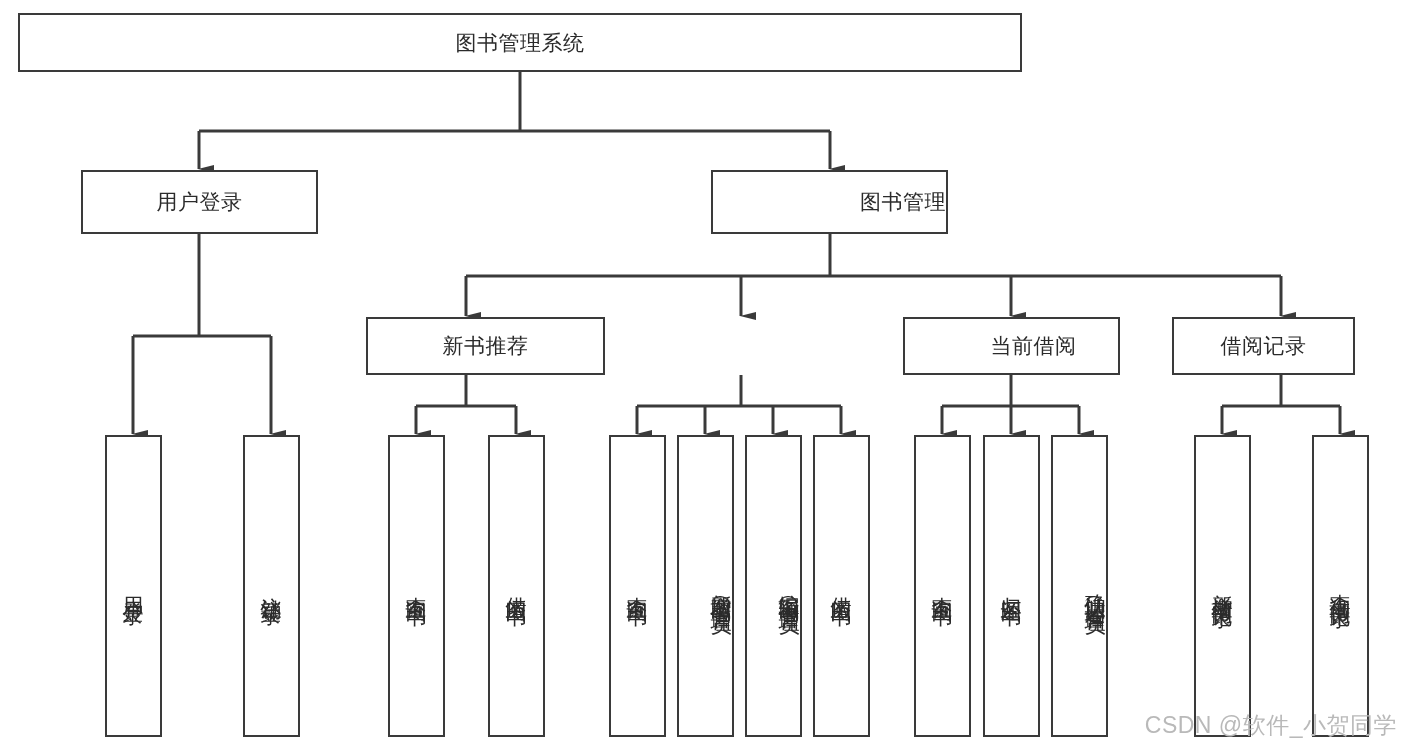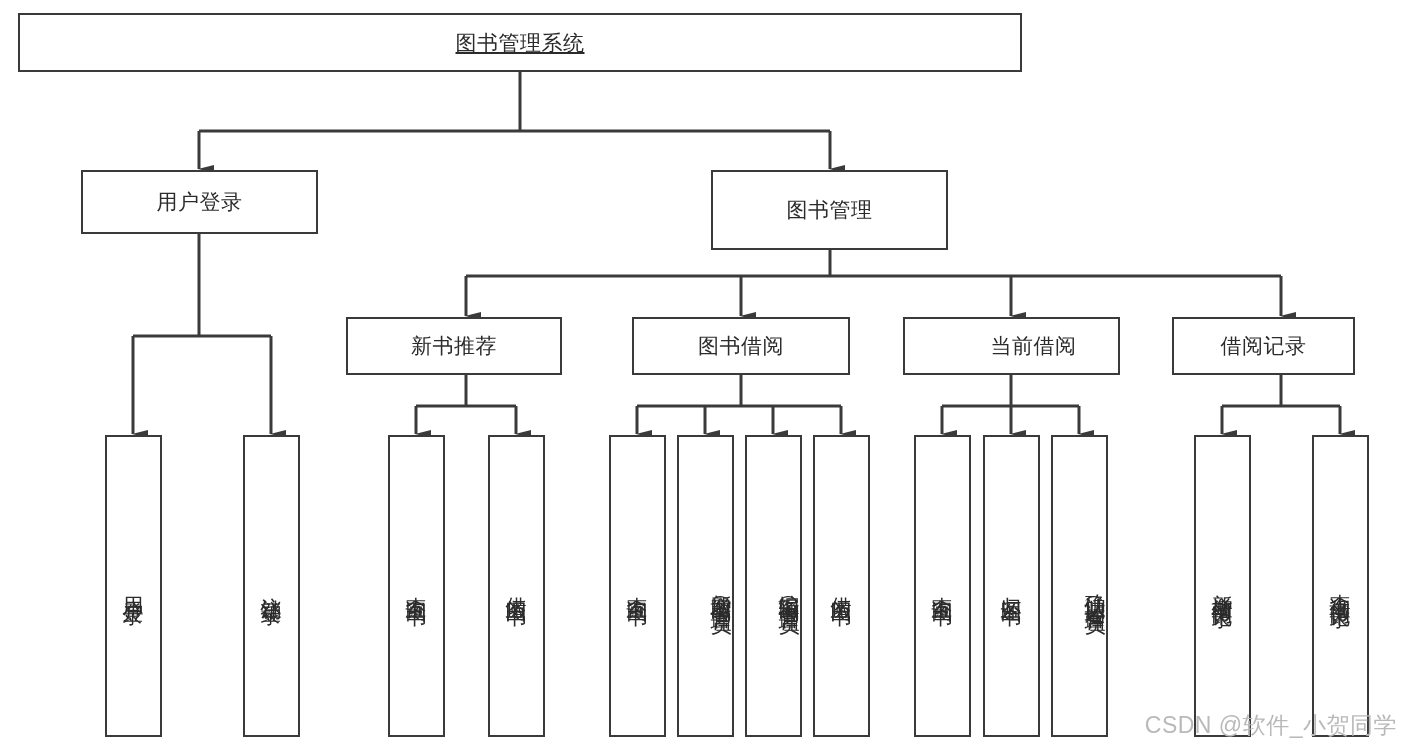--- a/index.html
+++ b/index.html
@@ -111,36 +111,33 @@
       <path d="M1011,406 L1011,434" marker-end="url(#arrow)"></path>
       <path d="M1079,406 L1079,434" marker-end="url(#arrow)"></path>
 
       <path d="M1281,375 L1281,406"></path>
       <path d="M1222,406 L1340,406"></path>
       <path d="M1222,406 L1222,434" marker-end="url(#arrow)"></path>
       <path d="M1340,406 L1340,434" marker-end="url(#arrow)"></path>
     </g>
   </svg>
 
-  <div class="node-box node-h" style="left:18px; top:13px; width:1004px; height:59px;text-decoration:underline;">
+  <div class="node-box node-h" style="left:18px; top:13px; width:1004px; height:59px;">
     <span>图书管理系统</span>
   </div>
 
   <div class="node-box node-h" style="left:81px; top:170px; width:237px; height:64px;">
     <span>用户登录</span>
   </div>
-  <div class="node-box node-h" style="left:711px; top:170px; width:237px; height:80px;">
+  <div class="node-box node-h" style="left:711px; top:170px; width:237px; height:64px;justify-content:flex-end;">
     <span>图书管理</span>
   </div>
 
-  <div class="node-box node-h" style="left:346px; top:317px; width:216px; height:58px;font-family:Liberation Mono, monospace;">
+  <div class="node-box node-h" style="left:366px; top:317px; width:239px; height:58px;font-family:Liberation Mono, monospace;">
     <span>新书推荐</span>
-  </div>
-  <div class="node-box node-h" style="left:632px; top:317px; width:218px; height:58px;">
-    <span>图书借阅</span>
   </div>
   <div class="node-box node-h" style="left:903px; top:317px; width:217px; height:58px;padding-left:44px;">
     <span>当前借阅</span>
   </div>
   <div class="node-box node-h" style="left:1172px; top:317px; width:183px; height:58px;">
     <span>借阅记录</span>
   </div>
 
   <div class="node-box node-v mid" style="left:105px; top:435px; width:57px; height:302px;">
     <span>用户登录</span>

